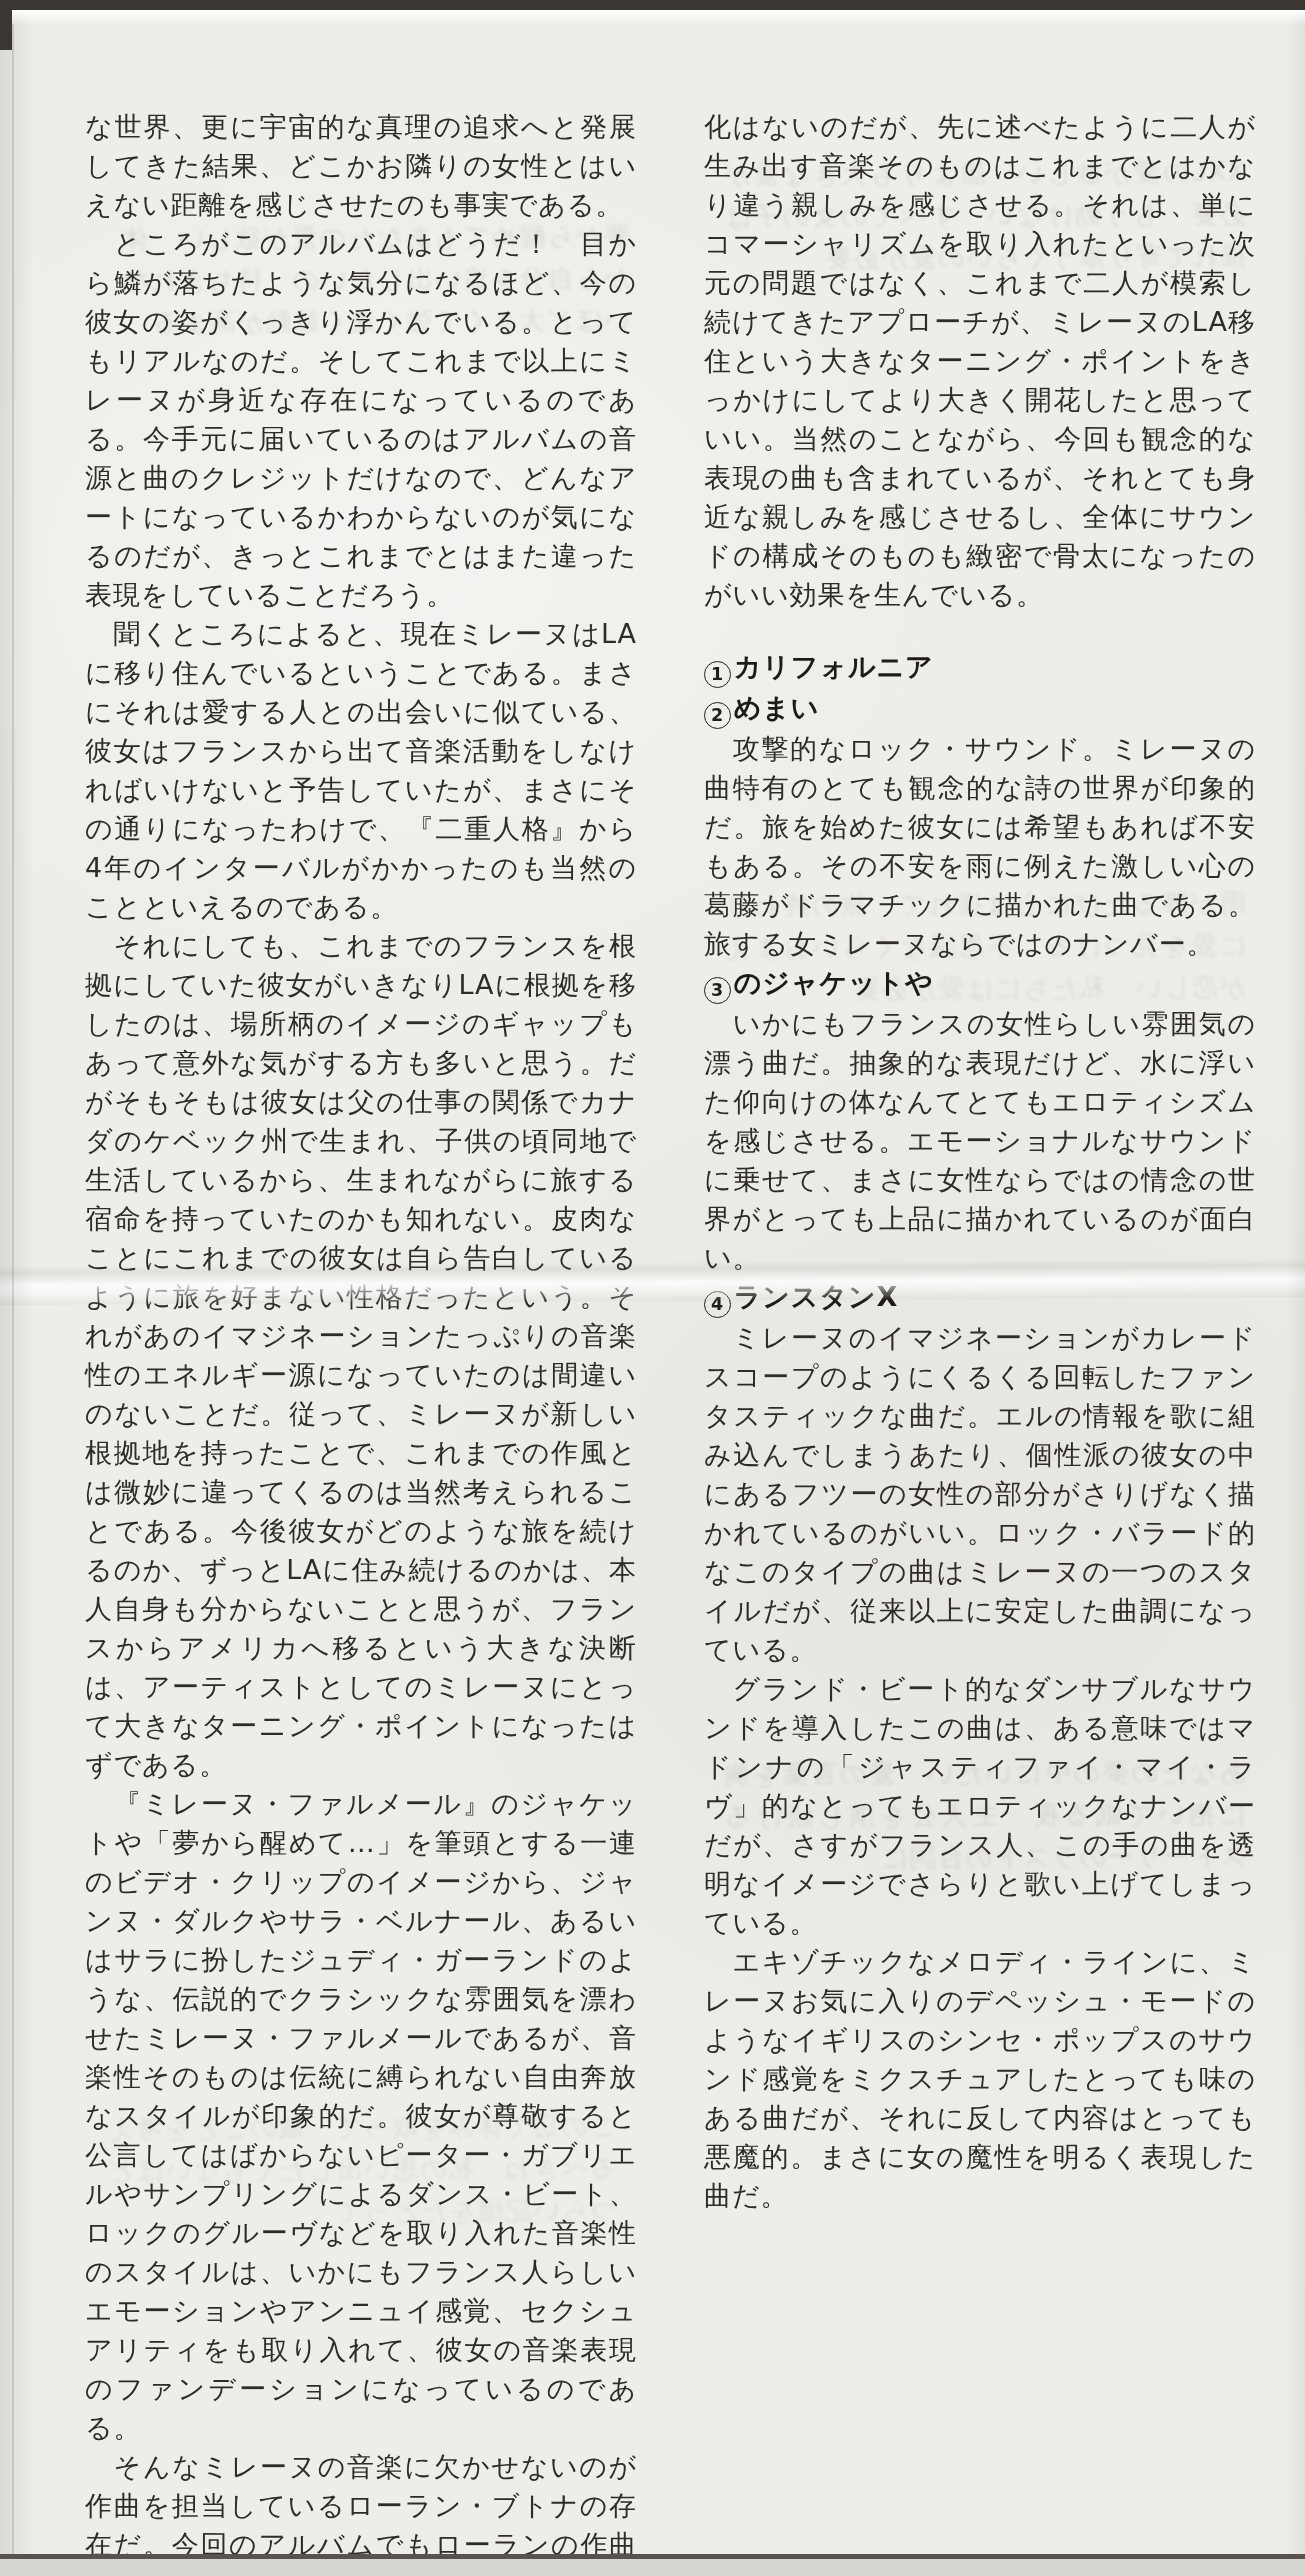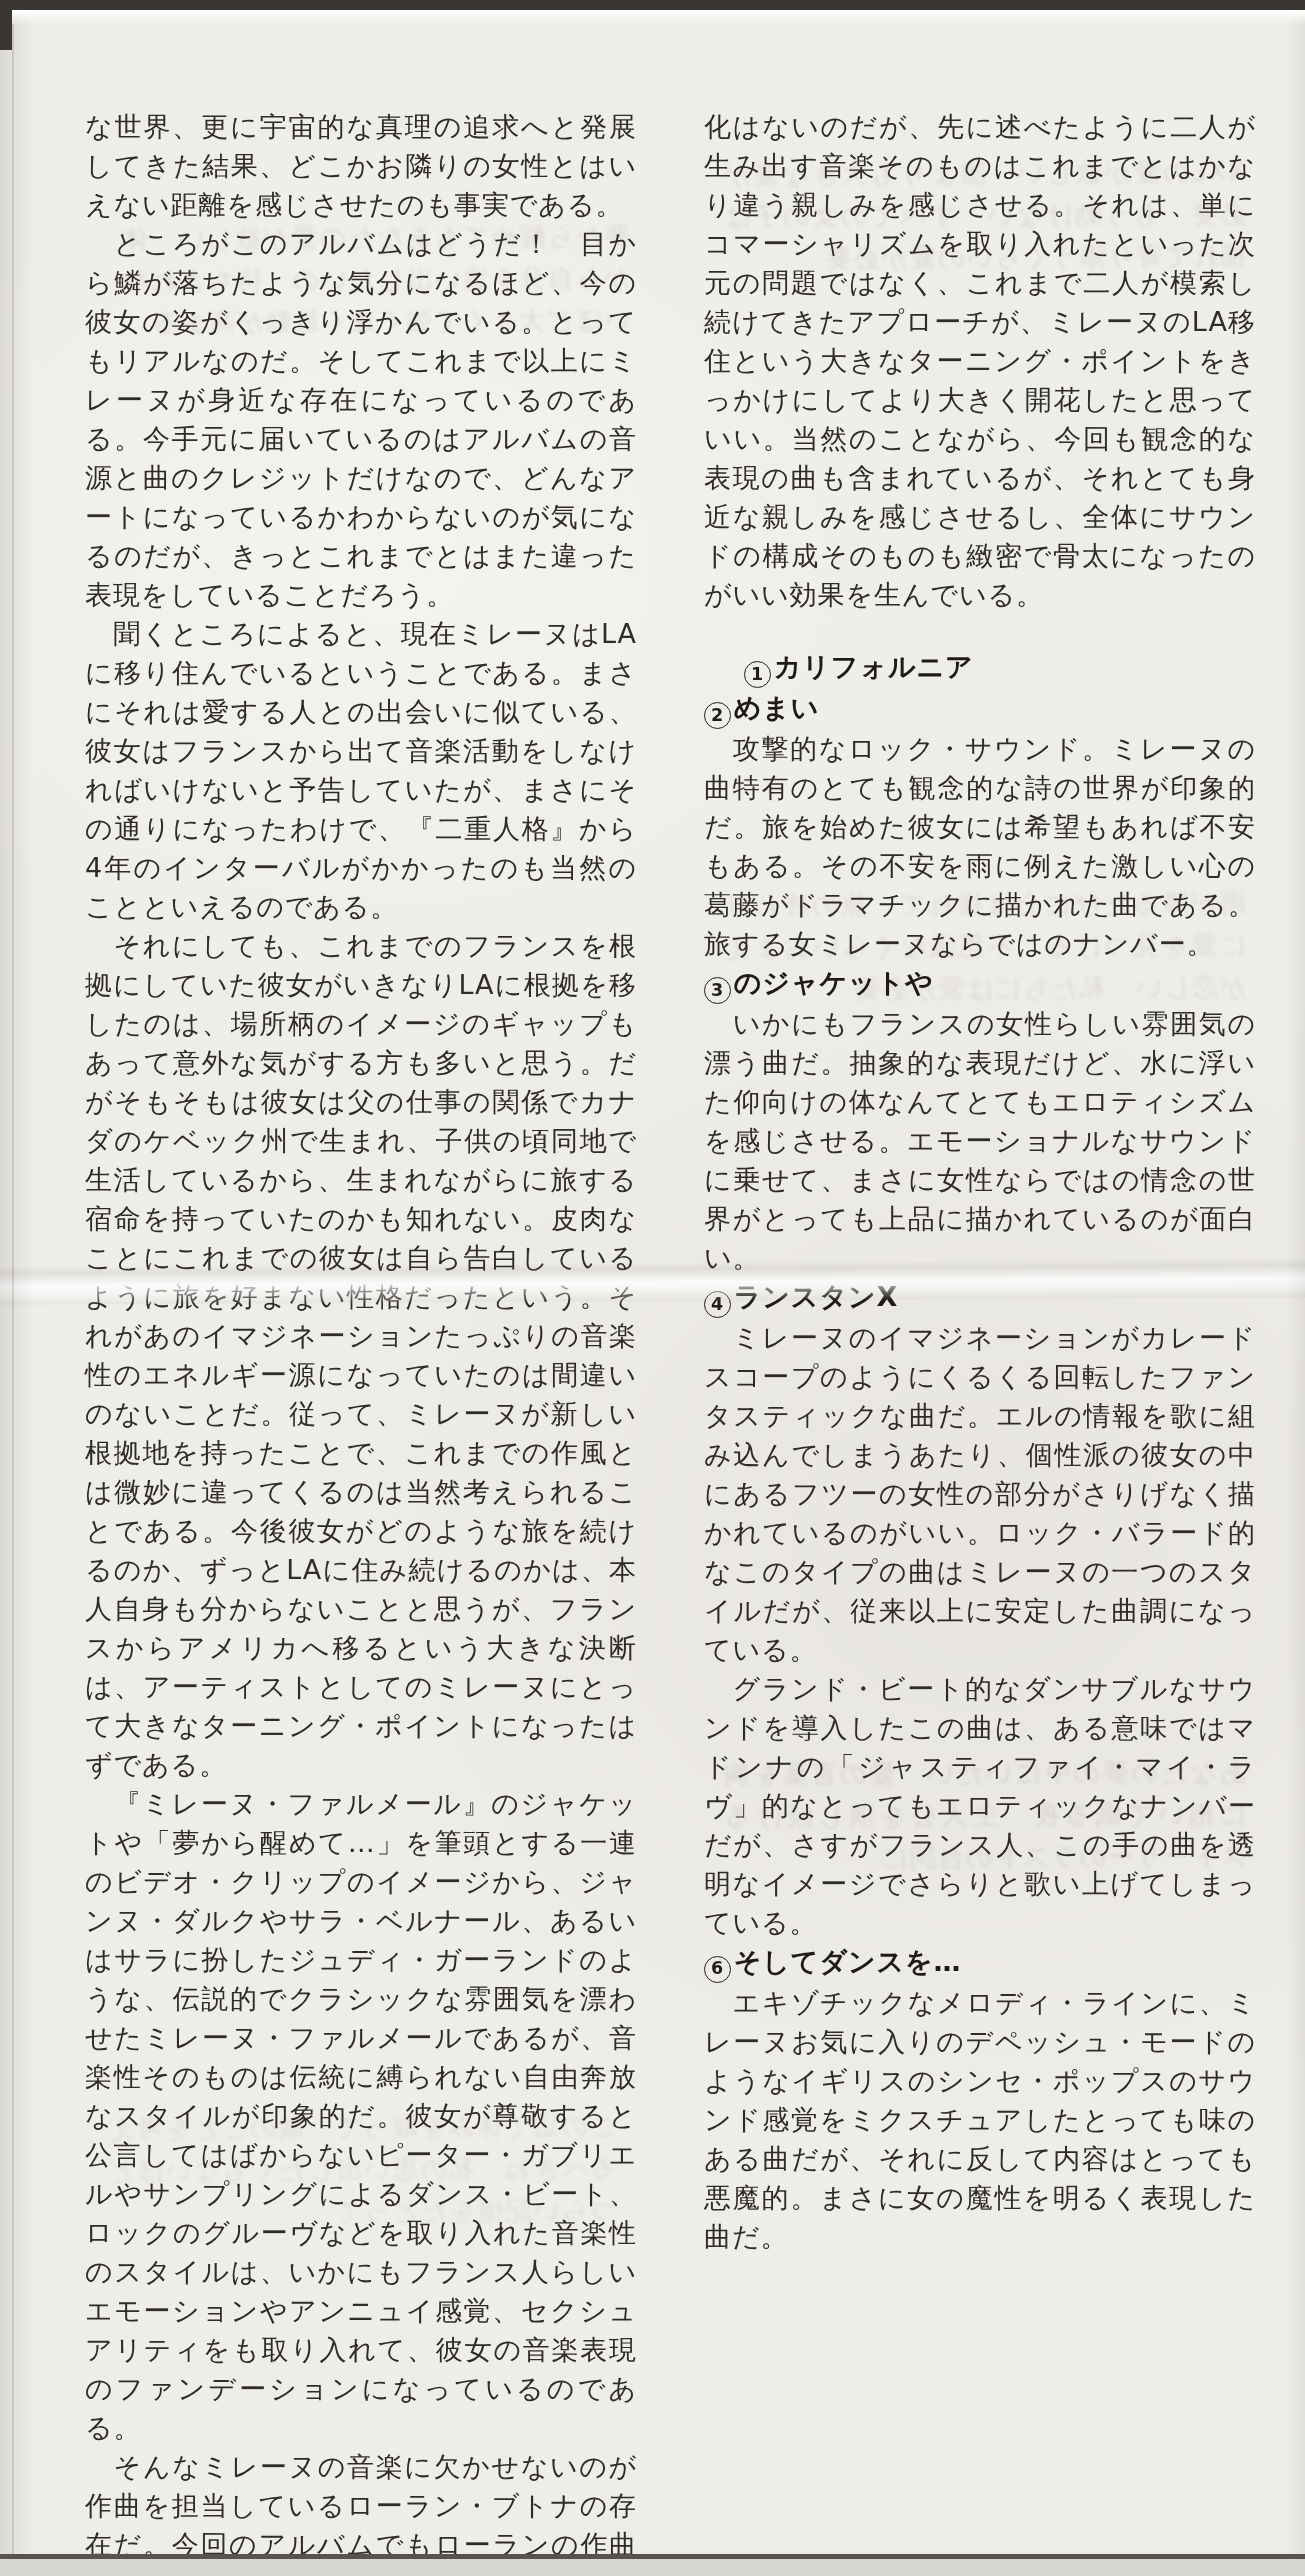--- a/index.html
+++ b/index.html
@@ -103,21 +103,21 @@
   .col p { margin: 0; }
 
   .track h3 {
     margin: 0;
     font-size: 27px;
     line-height: 39px;
     font-weight: 700;
     letter-spacing: 0.9px;
     color: #1d1a17;
   }
-  .tracks .track:first-child h3 { margin-top: 33px; margin-left: 40px; }
+  .tracks .track:first-child h3 { margin-top: 33px; }
   .track-num {
     display: inline-flex;
     align-items: center;
     justify-content: center;
     box-sizing: border-box;
     width: 27px; height: 27px;
     border: 1.8px solid #201d1a;
     border-radius: 50%;
     font-size: 17.5px;
     font-weight: 700;
@@ -169,21 +169,20 @@
       <div class="track">
         <h3><span class="track-num">4</span><span>ランスタンX</span></h3>
         <p>　ミレーヌのイマジネーションがカレードスコープのようにくるくる回転したファンタスティックな曲だ。エルの情報を歌に組み込んでしまうあたり、個性派の彼女の中にあるフツーの女性の部分がさりげなく描かれているのがいい。ロック・バラード的なこのタイプの曲はミレーヌの一つのスタイルだが、従来以上に安定した曲調になっている。</p>
       </div>
 
       <div class="track">
         <p>　グランド・ビート的なダンサブルなサウンドを導入したこの曲は、ある意味ではマドンナの「ジャスティファイ・マイ・ラヴ」的なとってもエロティックなナンバーだが、さすがフランス人、この手の曲を透明なイメージでさらりと歌い上げてしまっている。</p>
       </div>
 
       <div class="track">
-        <h3><span class="track-num">6</span><span>そしてダンスを…</span></h3>
         <p>　エキゾチックなメロディ・ラインに、ミレーヌお気に入りのデペッシュ・モードのようなイギリスのシンセ・ポップスのサウンド感覚をミクスチュアしたとっても味のある曲だが、それに反して内容はとっても悪魔的。まさに女の魔性を明るく表現した曲だ。</p>
       </div>
 
     </div>
   </div>
 
   <div class="fold-crease"></div>
   <div class="edge-top"></div>
   <div class="edge-top-glow"></div>
   <div class="corner-tl"></div>

